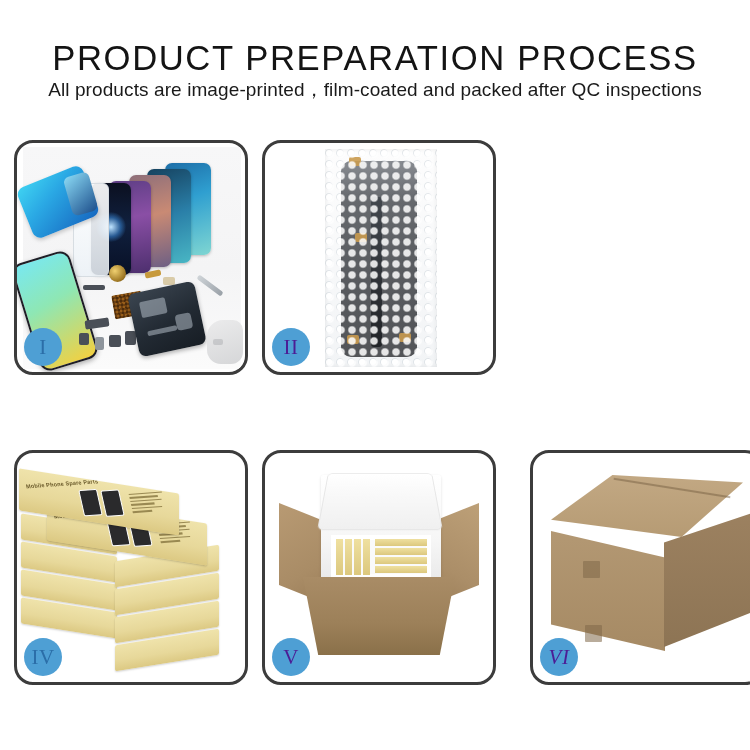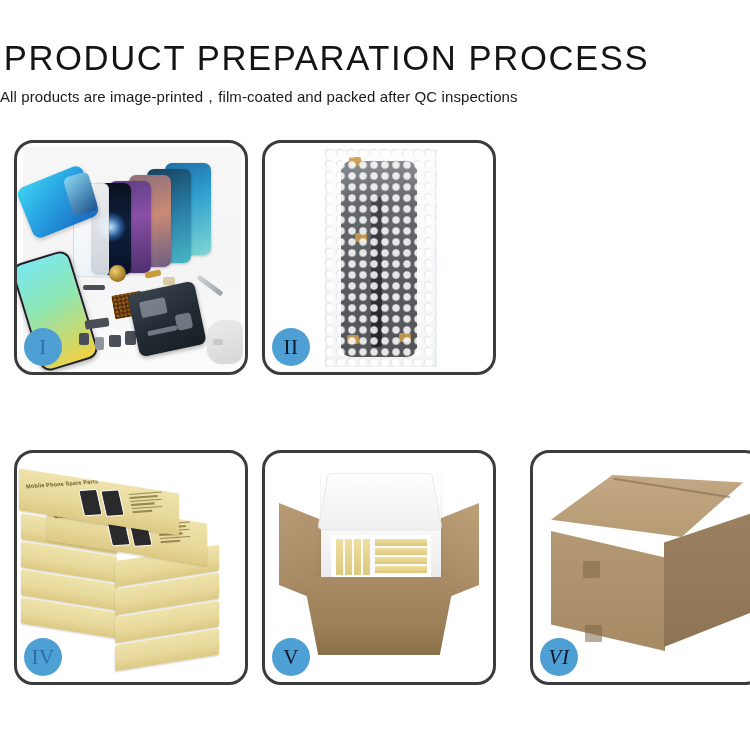--- a/index.html
+++ b/index.html
@@ -18,34 +18,33 @@
     height: 750px;
     background: #ffffff;
   }
 
   
   .header {
     position: absolute;
     top: 36px;
     left: 0;
     width: 750px;
-    text-align: left;
+    text-align: center;
   }
   .title {
     font-size: 35px;
     font-weight: 400;
     letter-spacing: 1.6px;
     color: #141414;
     line-height: 44px;
     white-space: nowrap;
     transform: scaleX(0.99);
   }
   .subtitle {
-    margin-top: 7px;
-    font-size: 15px;
+    font-size: 19px;
     font-weight: 400;
     letter-spacing: 0.1px;
     color: #1a1a1a;
     line-height: 20px;
     white-space: nowrap;
   }
 
   
   .grid {
     position: absolute;
@@ -80,21 +79,21 @@
 
   
   .badge {
     position: absolute;
     left: 7px;
     bottom: 6px;
     width: 38px;
     height: 38px;
     border-radius: 50%;
     background: #4e9fd4;
-    color: #0f172a;
+    color: #4c1d95;
     font-family: "Liberation Serif", serif;
     font-size: 21px;
     line-height: 38px;
     text-align: center;
     letter-spacing: 0.5px;
     z-index: 40;
   }
   .badge.dark { color: #2b6ea8; }
 
   

